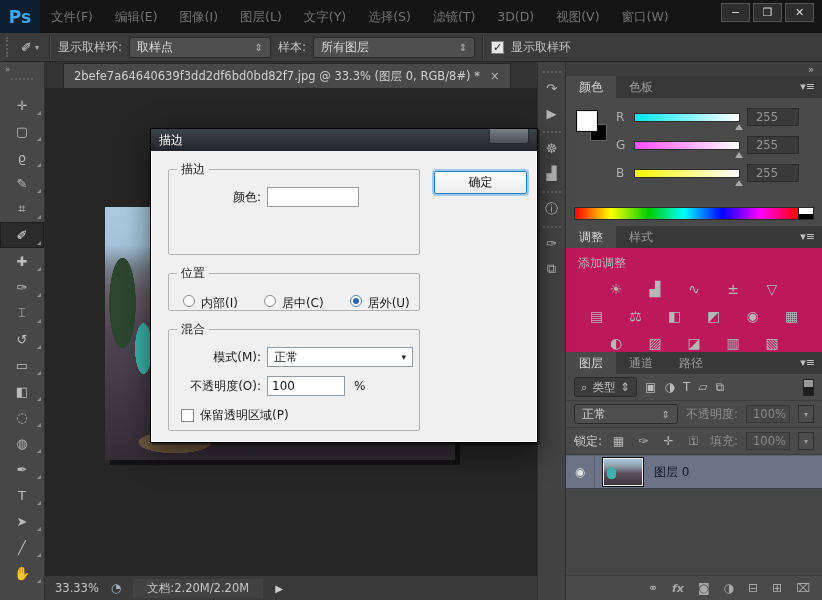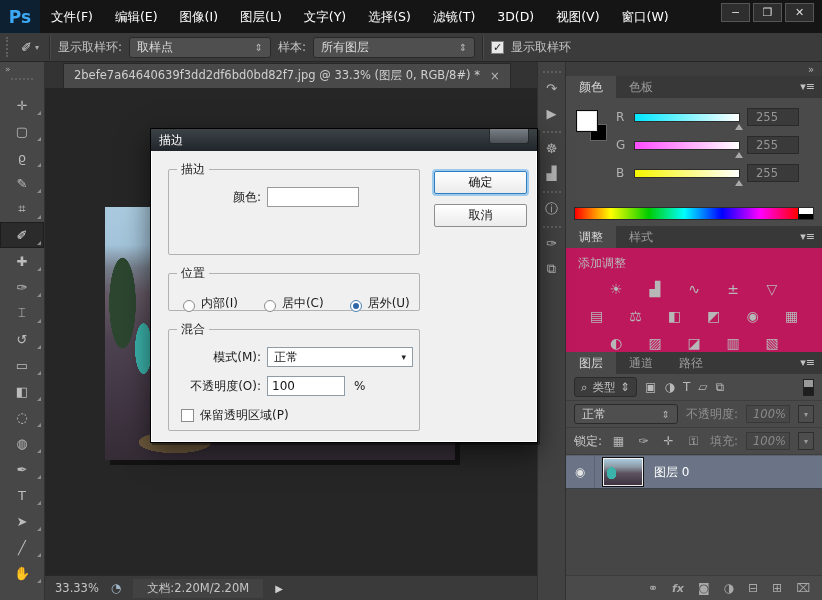--- a/index.html
+++ b/index.html
@@ -4,21 +4,21 @@
 <style>
   * { margin:0; padding:0; box-sizing:border-box; }
   body { background:#111; font-family:"DejaVu Sans","Liberation Sans",sans-serif; }
   .app { position:relative; width:822px; height:600px; background:#454545; color:#c9c9c9;
          font-size:12px; overflow:hidden; }
 
   
   .menubar { height:33px; background:#151515; display:flex; align-items:center; }
   .pslogo { width:40px; height:33px; background:#0d2032; color:#3da8f5; font-weight:bold;
             font-size:17px; display:flex; align-items:center; justify-content:center; }
-  .menu-item { padding:0 11px; height:33px; line-height:33px; font-size:12.5px; color:#ffffff; cursor:default; }
+  .menu-item { padding:0 11px; height:33px; line-height:33px; font-size:12.5px; color:#737373; cursor:default; }
   .winctrl { margin-left:auto; display:flex; gap:3px; align-self:flex-start; margin-top:3px; margin-right:8px; }
   .winbtn { width:29px; height:19px; background:#2e2e2e; border:1px solid #555; color:#ddd;
             font-size:11px; display:flex; align-items:center; justify-content:center; }
 
   
   .optionsbar { height:29px; background:#3b3b3b; border-bottom:1px solid #262626;
                 display:flex; align-items:center; gap:7px; padding:0 6px; }
   .grip { width:5px; height:20px; border-left:2px dotted #606060; }
   .obtool { display:flex; align-items:center; gap:3px; color:#d8d8d8; font-size:13px; padding:0 3px; }
   .obtool .dd { font-size:8px; color:#aaa; }
@@ -39,21 +39,21 @@
   .tb-head { height:30px; padding:2px 0 0 5px; color:#a9a9a9; font-size:9px; }
   .tb-head .tgrip { width:22px; margin:4px auto 0 6px; border-top:2px dotted #5f5f5f; }
   .tool { height:26px; display:flex; align-items:center; justify-content:center; position:relative;
           color:#bcbcbc; font-size:13px; }
   .tool .corner { position:absolute; right:3px; bottom:3px; width:0; height:0;
                   border-left:4px solid transparent; border-bottom:4px solid #8d8d8d; }
   .tool.selected { background:#2b2b2b; box-shadow:inset 0 0 0 1px #1d1d1d; color:#e8e8e8; }
 
   
   .docarea { flex:1; min-width:0; display:flex; flex-direction:column; background:#262626; }
-  .tabbar { height:26px; background:#333333; display:flex; align-items:center; padding-left:18px; }
+  .tabbar { height:26px; background:#333333; display:flex; align-items:flex-end; padding-left:18px; }
   .doctab { background:#494949; border:1px solid #282828; border-bottom:none; height:25px;
             display:flex; align-items:center; gap:10px; padding:0 10px; font-size:11.5px;
             color:#cfcfcf; white-space:nowrap; }
   .doctab .x { color:#b9b9b9; }
   .canvas { flex:1; position:relative; overflow:hidden; }
   .photo { position:absolute; left:60px; top:119px; width:350px; height:253px;
            box-shadow:5px 5px 0 rgba(0,0,0,.5);
            background:
              radial-gradient(ellipse 14px 42px at 11% 56%, #3bb3ab 0 60%, rgba(0,0,0,0) 61%),
              radial-gradient(ellipse 26px 85px at 24% 42%, #2e4a33 0 60%, rgba(0,0,0,0) 61%),
@@ -122,34 +122,34 @@
   .ftypebox { height:20px; background:#3c3c3c; border:1px solid #2a2a2a; border-radius:3px;
               display:flex; align-items:center; gap:5px; padding:0 6px; font-size:11.5px; color:#c0c0c0; }
   .ficon { color:#b9b9b9; font-size:12px; }
   .ftoggle { margin-left:auto; width:11px; height:17px; border:1px solid #222;
              background:linear-gradient(#9a9a9a 0 45%,#1e1e1e 45% 100%); }
   .blendcombo { width:104px; height:20px; background:#4f4f4f; border:1px solid #2a2a2a;
                 border-radius:3px; display:flex; align-items:center; padding:0 7px; color:#cfcfcf; }
   .blendcombo .spin { margin-left:auto; font-size:10px; color:#b0b0b0; }
   .dimlabel { color:#8f8f8f; }
   .dimval { width:44px; height:18px; background:#474747; border:1px solid #383838; color:#8a8a8a;
-            display:flex; align-items:center; padding-left:6px; font-size:11.5px;font-style:italic; }
+            display:flex; align-items:center; padding-left:6px; font-size:11.5px; }
   .ddbtn { width:16px; height:18px; background:#4d4d4d; border:1px solid #2e2e2e; color:#9a9a9a;
            font-size:8px; display:flex; align-items:center; justify-content:center; }
   .lockicon { color:#b7b7b7; font-size:12px; width:17px; text-align:center; }
   .llist { flex:1; background:#464646; }
   .layerrow { height:34px; display:flex; align-items:center; background:#6a7486;
               border-top:1px solid #59636f; border-bottom:1px solid #3a4049; }
   .eyecell { width:29px; height:100%; display:flex; align-items:center; justify-content:center;
              border-right:1px solid #5b6474; color:#e2e2e2; font-size:12px; }
   .thumb { width:40px; height:28px; margin-left:8px; border:1px solid #f0f0f0; outline:1px solid #111;
            background:
              radial-gradient(ellipse 8px 10px at 20% 55%, #3bb3ab 0 60%, rgba(0,0,0,0) 61%),
              linear-gradient(180deg,#aacbdf 0%,#8d9aa5 30%,#5c5160 55%,#3d3440 100%); }
-  .lname { margin-left:11px; color:#ffffff;text-align:center; }
+  .lname { margin-left:11px; color:#0f172a;text-align:center; }
   .lfooter { height:25px; border-top:1px solid #3c3c3c; display:flex; align-items:center;
              justify-content:flex-end; gap:14px; padding:0 12px; color:#a9a9a9; font-size:12px; }
   .lfooter .fx { font-style:italic; font-weight:bold; font-size:11px; }
 
   
   .dialog { position:absolute; left:150px; top:128px; width:388px; height:315px;
             border:1px solid #000; box-shadow:0 10px 26px rgba(0,0,0,.55), 2px 2px 0 rgba(0,0,0,.35);
             background:#8b9299; }
   .dlg-title { height:22px; background:linear-gradient(#3c4347,#20252a); color:#fff;
                display:flex; align-items:center; padding:0 8px; font-size:12px; }
@@ -164,21 +164,21 @@
   .flabel { width:86px; text-align:right; margin-right:6px; }
   .txt { width:92px; height:20px; border:1px solid #8f9ba5; background:#fff; font-size:12px;
          padding:0 4px; font-family:inherit; color:#111; }
   .cswatch { width:92px; height:20px; background:#fff; border:1px solid #9a9a9a; }
   .dbtn { position:absolute; left:282px; width:93px; height:23px; font-size:12px; color:#111;
           background:linear-gradient(#ffffff,#ebebeb); border:1px solid #8e8e8e; border-radius:2px;
           display:flex; align-items:center; justify-content:center; }
   .dbtn.ok { top:20px; border:1px solid #2d7dc0; box-shadow:0 0 0 2px #9cc9ec; }
   .dbtn.cancel { top:53px; }
   .radios { display:flex; gap:26px; padding:13px 0 0 14px; }
-  .radio { display:flex; align-items:flex-end; gap:6px; }
+  .radio { display:flex; align-items:flex-start; gap:6px; }
   .rdot { width:12px; height:12px; border-radius:50%; background:#fdfdfd; border:1px solid #8b8b8b;
           position:relative; }
   .radio.on .rdot { border-color:#4d83b5; }
   .radio.on .rdot::after { content:""; position:absolute; left:2px; top:2px; width:6px; height:6px;
           border-radius:50%; background:#2f66a8; }
   .ddl { width:146px; height:20px; background:#fff; border:1px solid #8f9ba5; display:flex;
          align-items:center; padding:0 6px; }
   .ddl .arr { margin-left:auto; font-size:9px; color:#222; }
   .pctu { margin-left:9px; }
   .chkrow { display:flex; align-items:center; gap:6px; margin:11px 0 0 12px; }
@@ -499,21 +499,20 @@
 
       <fieldset style="left:16px; top:10px; width:252px; height:94px">
         <legend>描边</legend>
         <div class="frow">
           <span class="flabel">颜色:</span>
           <div class="cswatch"></div>
         </div>
       </fieldset>
 
       <div class="dbtn ok">确定</div>
-      <div class="dbtn cancel">取消</div>
 
       <fieldset style="left:16px; top:114px; width:252px; height:46px">
         <legend>位置</legend>
         <div class="radios">
           <div class="radio">
             <div class="rdot"></div>
             <span>内部(I)</span>
           </div>
           <div class="radio">
             <div class="rdot"></div>

